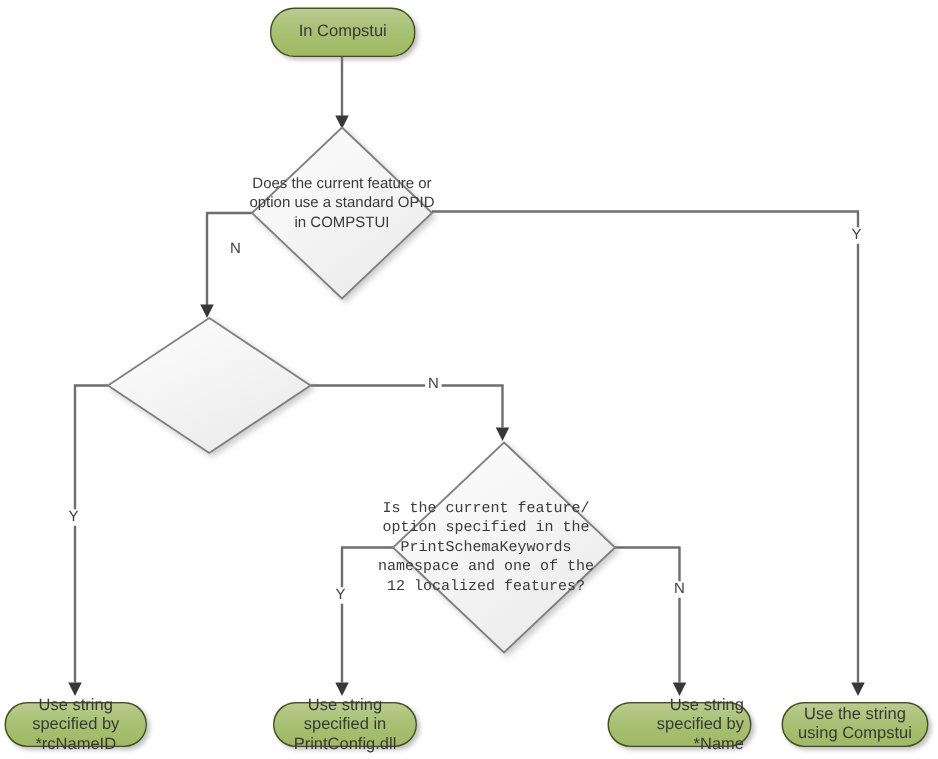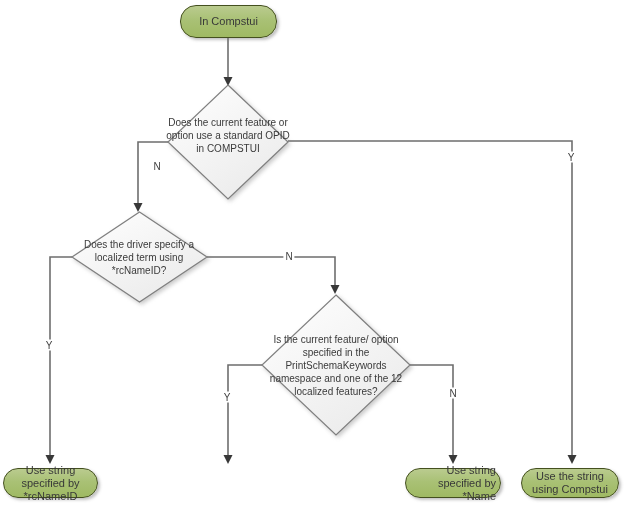--- a/index.html
+++ b/index.html
@@ -77,33 +77,35 @@
       <polygon points="139.5,212 207,257 139.5,302 72,257"></polygon>
       <polygon points="336,295 410,365 336,435 262,365"></polygon>
     </g>
   </svg>
 
   <div class="terminal" style="left:180px;top:5px;width:97px;height:33px;text-align:center;">
     <span>In Compstui</span>
   </div>
 
   <div class="diamond-text" style="left:166px;top:116px;width:124px;">Does the current feature or option use a standard OPID in COMPSTUI</div>
-  <div class="diamond-text" style="left:69px;top:238px;width:140px;">Does the driver specify a localized term using *rcNameID?</div>
-  <div class="diamond-text" style="left:260px;top:333px;width:152px;">Is the current feature/ option specified in the PrintSchemaKeywords namespace and one of the 12 localized features?</div>
+  <div class="diamond-text" style="left:248px;top:333px;width:152px;font-family:Liberation Mono, monospace;">Is the current feature/ option specified in the PrintSchemaKeywords namespace and one of the 12 localized features?</div>
 
   <div class="edge-label" style="left:157px;top:166px;">N</div>
   <div class="edge-label" style="left:571px;top:157px;">Y</div>
   <div class="edge-label" style="left:49px;top:345px;">Y</div>
   <div class="edge-label" style="left:289px;top:256px;">N</div>
   <div class="edge-label" style="left:227px;top:397px;">Y</div>
   <div class="edge-label" style="left:453px;top:393px;">N</div>
 
   <div class="terminal" style="left:3px;top:468px;width:95px;height:30px;">
     <span>Use string specified by *rcNameID</span>
   </div>
+  <div class="terminal" style="left:182px;top:468px;width:96px;height:30px;">
+    <span>Use string specified in PrintConfig.dll</span>
+  </div>
   <div class="terminal" style="left:405px;top:468px;width:96px;height:30px;text-align:right;">
     <span>Use string specified by *Name</span>
   </div>
   <div class="terminal" style="left:521px;top:468px;width:98px;height:30px;">
     <span>Use the string using Compstui</span>
   </div>
 
 </div>
 
 </body></html>

